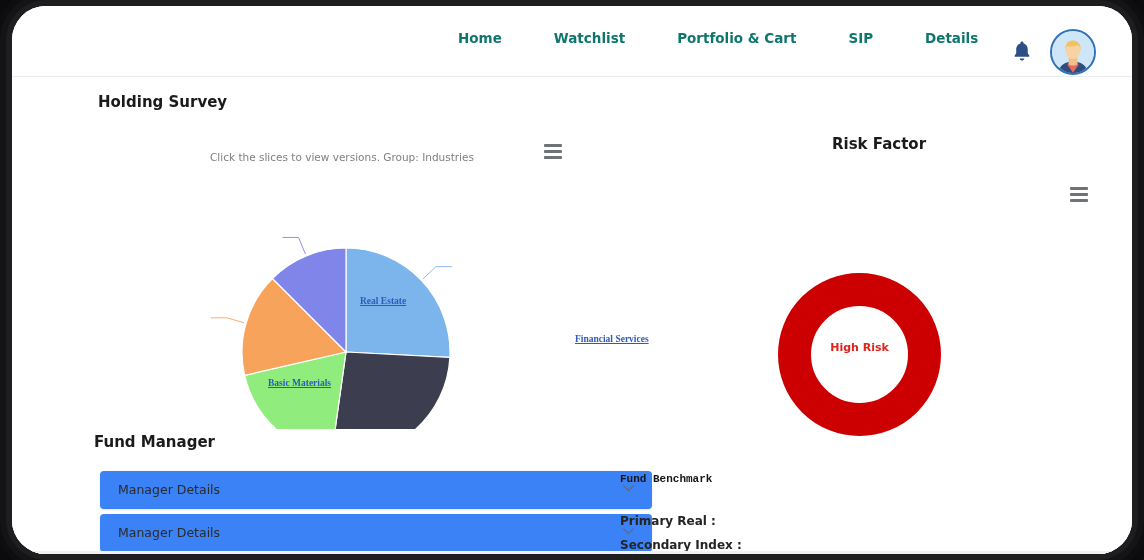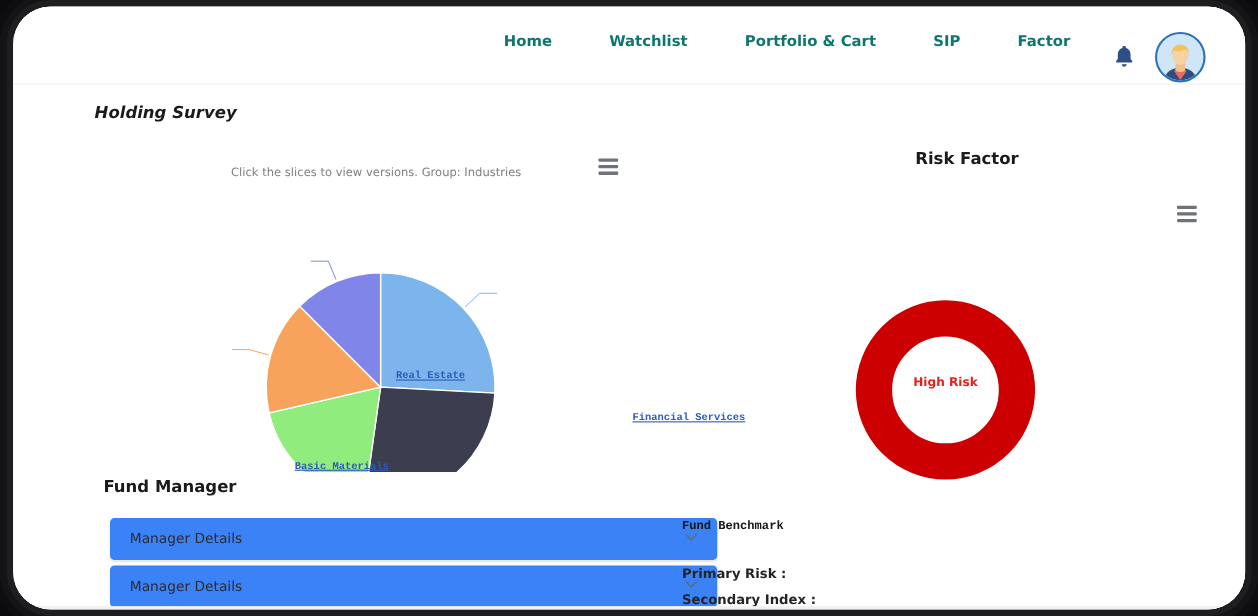--- a/index.html
+++ b/index.html
@@ -141,21 +141,21 @@
   }
 
   .section-title {
     position: absolute;
     font-size: 15px;
     font-weight: 700;
     color: #1b1b1b;
     font-family: "DejaVu Sans", sans-serif;
   }
 
-  #holding-survey-title { left: 74px; top: 16px; font-style: italic; }
+  #holding-survey-title { left: 86px; top: 16px; }
   #fund-manager-title  { left: 82px; top: 356px; }
 
   #risk-title {
     position: absolute;
     left: 789px;
     top: 58px;
     font-size: 15px;
     font-weight: 700;
     color: #1b1b1b;
     font-family: "DejaVu Sans", sans-serif;
@@ -234,22 +234,21 @@
   }
 
   .pie-label {
     position: absolute;
     font-size: 9.5px;
     font-weight: 700;
     color: #2d5bb9;
     text-decoration: underline;
     white-space: nowrap;
     cursor: pointer;
-    font-family: Liberation Mono, monospace;
-    margin-top: 40px;
+    font-family: Liberation Serif, serif;
   }
 
   
   #risk-donut {
     position: absolute;
     left: 765px;
     top: 195px;
     width: 165px;
     height: 165px;
   }
@@ -327,21 +326,21 @@
   <div id="viewport">
 
     <div id="topbar">
 
 
       <div id="nav-links">
         <a class="nav-link">Home</a>
         <a class="nav-link">Watchlist</a>
         <a class="nav-link">Portfolio &amp; Cart</a>
         <a class="nav-link">SIP</a>
-        <a class="nav-link">Factor</a>
+        <a class="nav-link">Details</a>
       </div>
 
       <svg id="bell" viewBox="0 0 20 22">
         <path d="M10 1.5c-.9 0-1.6.7-1.6 1.6v.5C5.9 4.3 4.2 6.5 4.2 9.2v4.1l-1.6 2.4c-.3.5.05 1.1.63 1.1h13.5c.58 0 .93-.6.63-1.1l-1.6-2.4V9.2c0-2.7-1.7-4.9-4.2-5.6v-.5c0-.9-.7-1.6-1.6-1.6z" fill="#2e4f85"></path>
         <path d="M7.7 18.4c.2 1.3 1.2 2.2 2.3 2.2s2.1-.9 2.3-2.2z" fill="#2e4f85"></path>
       </svg>
 
       <div id="avatar">
         <svg viewBox="0 0 42 42" width="42" height="42">
           <circle cx="21" cy="21" r="21" fill="#cfe6f8"></circle>
@@ -409,20 +408,20 @@
       </div>
 
       <div class="accordion" id="accordion-1">
         <span class="acc-label">Manager Details</span>
         <svg class="acc-chev" viewBox="0 0 11 7">
           <path d="M0.8 0.9 L5.5 5.6 L10.2 0.9" fill="none" stroke="#5f6a78" stroke-width="1.3" stroke-linecap="round"></path>
         </svg>
       </div>
 
       <div id="benchmark-title">Fund Benchmark</div>
-      <div class="bench-line" id="bench-0">Primary Risk :</div>
+      <div class="bench-line" id="bench-0">Primary Real :</div>
       <div class="bench-line" id="bench-1">Secondary Index :</div>
 
       <div id="page-strip"></div>
     </div>
 
   </div>
 </div>
 
 </body></html>

